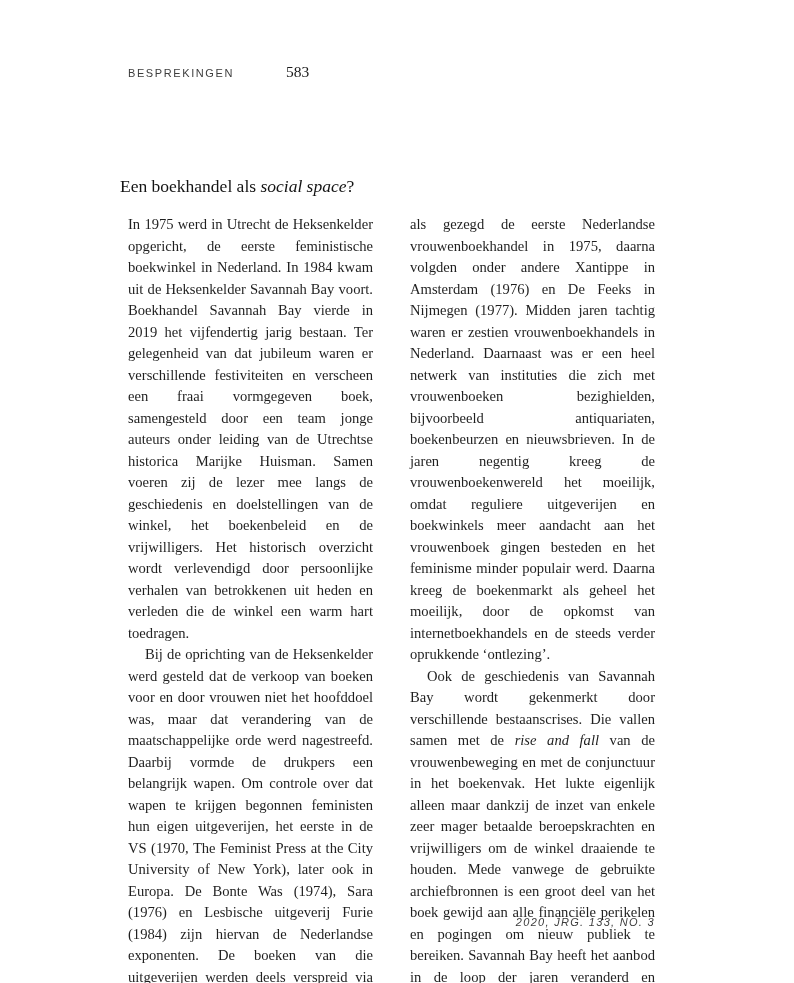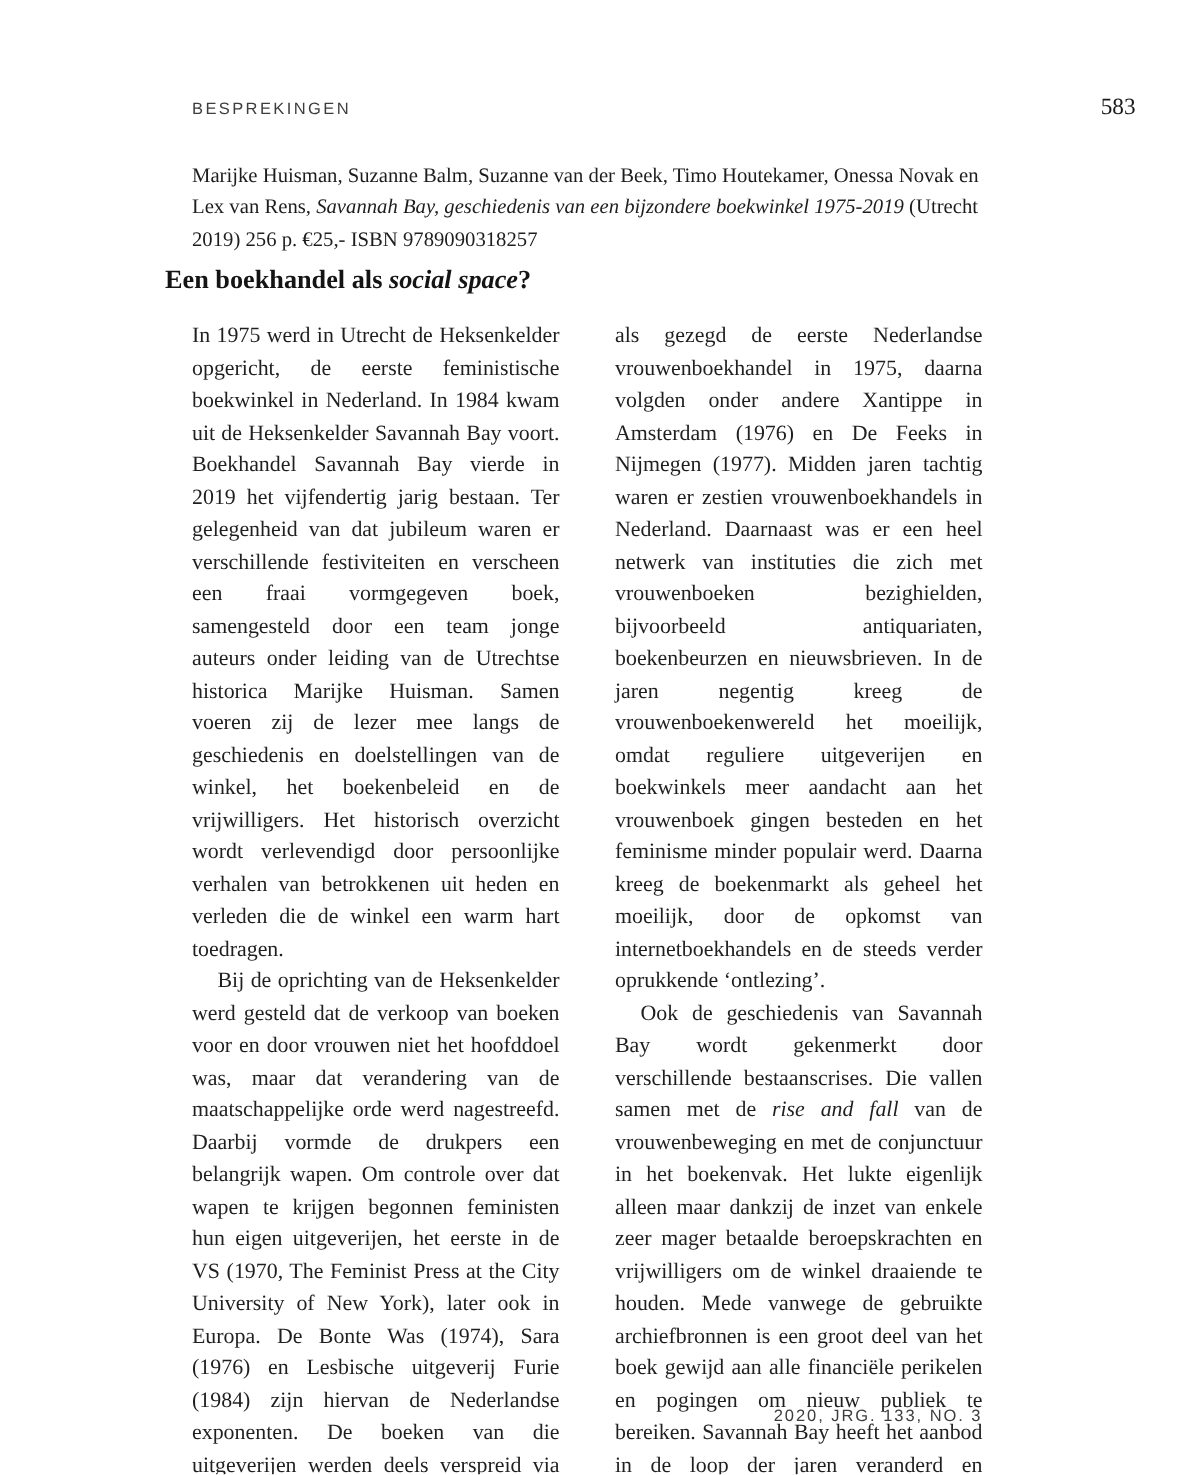--- a/index.html
+++ b/index.html
@@ -11,22 +11,23 @@
     font-family: "Liberation Serif", serif;
     color: #1e1e1e;
     overflow: hidden;
   }
   .header {
     position: absolute;
     left: 128px;
     right: 37px;
     top: 63px;
     display: flex;
-    justify-content: space-between;
+    justify-content: flex-start;
     align-items: baseline;
+    gap: 13px;
   }
   .section-label {
     font-family: "Liberation Sans", sans-serif;
     font-size: 11px;
     letter-spacing: 1.6px;
     color: #3d3d3d;
   }
   .page-number {
     font-family: "Liberation Serif", serif;
     font-size: 15.5px;
@@ -39,26 +40,26 @@
     left: 128px;
     width: 533px;
     top: 106px;
     margin: 0;
     font-size: 13.8px;
     line-height: 21.3px;
     color: #1d1d1d;
   }
   .heading {
     position: absolute;
-    left: 110px;
+    left: 120px;
     width: 530px;
     top: 176px;
     margin: 0;
     font-size: 17.5px;
-    font-weight: bold;
+    font-weight: normal;
     color: #141414;
   }
   .columns {
     position: absolute;
     left: 128px;
     top: 214px;
     width: 527px;
     display: flex;
     gap: 37px;
   }
@@ -72,39 +73,39 @@
     -webkit-hyphens: auto;
     font-feature-settings: "onum";
   }
   .body-para { margin: 0; }
   .body-para.indent { text-indent: 17px; }
   .italic { font-style: italic; }
   .footer {
     position: absolute;
     left: 128px;
     width: 527px;
-    top: 938px;
+    top: 916px;
     text-align: right;
     font-family: "Liberation Sans", sans-serif;
     font-size: 11px;
     letter-spacing: 1.3px;
     color: #3d3d3d;
+    font-style: italic;
   }
 </style>
 </head>
 <body>
 
 <div class="page">
 
   <div class="header">
     <span class="section-label">BESPREKINGEN</span>
     <span class="page-number">583</span>
   </div>
 
-  <p class="citation"><span>Marijke Huisman, Suzanne Balm, Suzanne van der Beek, Timo Houtekamer, Onessa Novak en Lex van Rens, </span><span class="italic">Savannah Bay, geschiedenis van een bijzondere boekwinkel 1975-2019</span><span> (Utrecht 2019) 256 p. €25,- ISBN 9789090318257</span></p>
 
   <h1 class="heading"><span>Een boekhandel als </span><span class="italic">social space</span><span>?</span></h1>
 
   <div class="columns">
     <div class="column">
         <p class="body-para"><span>In 1975 werd in Utrecht de Heksenkelder opgericht, de eerste feministische boekwinkel in Nederland. In 1984 kwam uit de Heksenkelder Savannah Bay voort. Boekhandel Savannah Bay vierde in 2019 het vijfendertig jarig bestaan. Ter gelegenheid van dat jubileum waren er verschillende festiviteiten en verscheen een fraai vormgegeven boek, samengesteld door een team jonge auteurs onder leiding van de Utrechtse historica Marijke Huisman. Samen voeren zij de lezer mee langs de geschiedenis en doelstellingen van de winkel, het boekenbeleid en de vrijwilligers. Het historisch overzicht wordt verlevendigd door persoonlijke verhalen van betrokkenen uit heden en verleden die de winkel een warm hart toedragen.</span></p>
         <p class="body-para indent"><span>Bij de oprichting van de Heksenkelder werd gesteld dat de verkoop van boeken voor en door vrouwen niet het hoofddoel was, maar dat verandering van de maatschappelijke orde werd nagestreefd. Daarbij vormde de drukpers een belangrijk wapen. Om controle over dat wapen te krijgen begonnen feministen hun eigen uitgeverijen, het eerste in de VS (1970, The Feminist Press at the City University of New York), later ook in Europa. De Bonte Was (1974), Sara (1976) en Lesbische uitgeverij Furie (1984) zijn hiervan de Nederlandse exponenten. De boeken van die uitgeverijen werden deels verspreid via de feministische boekwinkels die in die tijd ontstonden, ook hier weer als eerste in 1970 in de VS. De Utrechtse Heksenkelder was</span></p>
       </div>
     <div class="column">
         <p class="body-para"><span>als gezegd de eerste Nederlandse vrouwenboekhandel in 1975, daarna volgden onder andere Xantippe in Amsterdam (1976) en De Feeks in Nijmegen (1977). Midden jaren tachtig waren er zestien vrouwenboekhandels in Nederland. Daarnaast was er een heel netwerk van instituties die zich met vrouwenboeken bezighielden, bijvoorbeeld antiquariaten, boekenbeurzen en nieuwsbrieven. In de jaren negentig kreeg de vrouwenboekenwereld het moeilijk, omdat reguliere uitgeverijen en boekwinkels meer aandacht aan het vrouwenboek gingen besteden en het feminisme minder populair werd. Daarna kreeg de boekenmarkt als geheel het moeilijk, door de opkomst van internetboekhandels en de steeds verder oprukkende ‘ontlezing’.</span></p>

